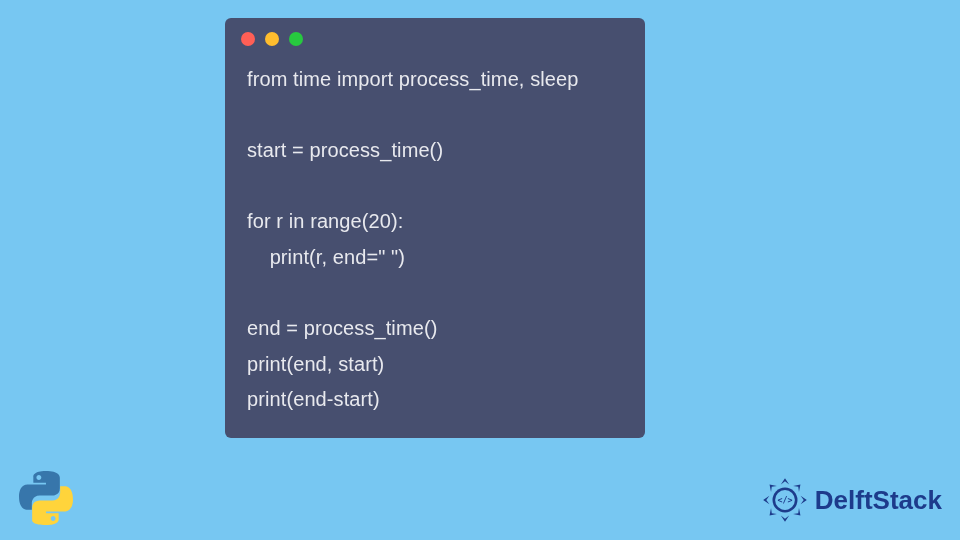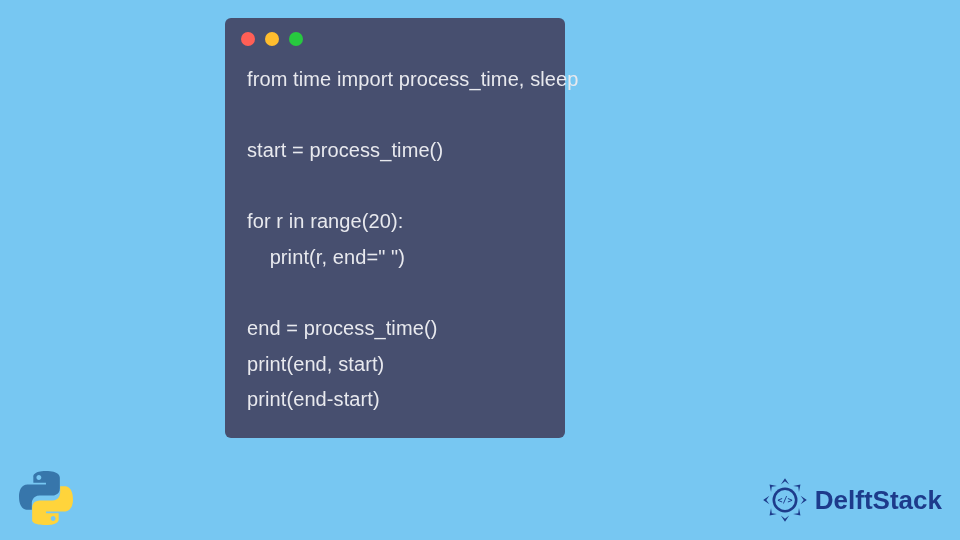--- a/index.html
+++ b/index.html
@@ -6,21 +6,21 @@
   html, body { width: 960px; height: 540px; overflow: hidden; }
   body {
     background: #77c7f2;
     font-family: -apple-system, BlinkMacSystemFont, "Segoe UI", Arial, sans-serif;
     position: relative;
   }
   .code-window {
     position: absolute;
     left: 225px;
     top: 18px;
-    width: 340px;
+    width: 420px;
     background: #474f6f;
     border-radius: 6px;
     padding-bottom: 16px;
   }
   .traffic-lights {
     display: flex;
     gap: 10px;
     padding: 14px 16px 10px 16px;
   }
   .traffic-lights span {

